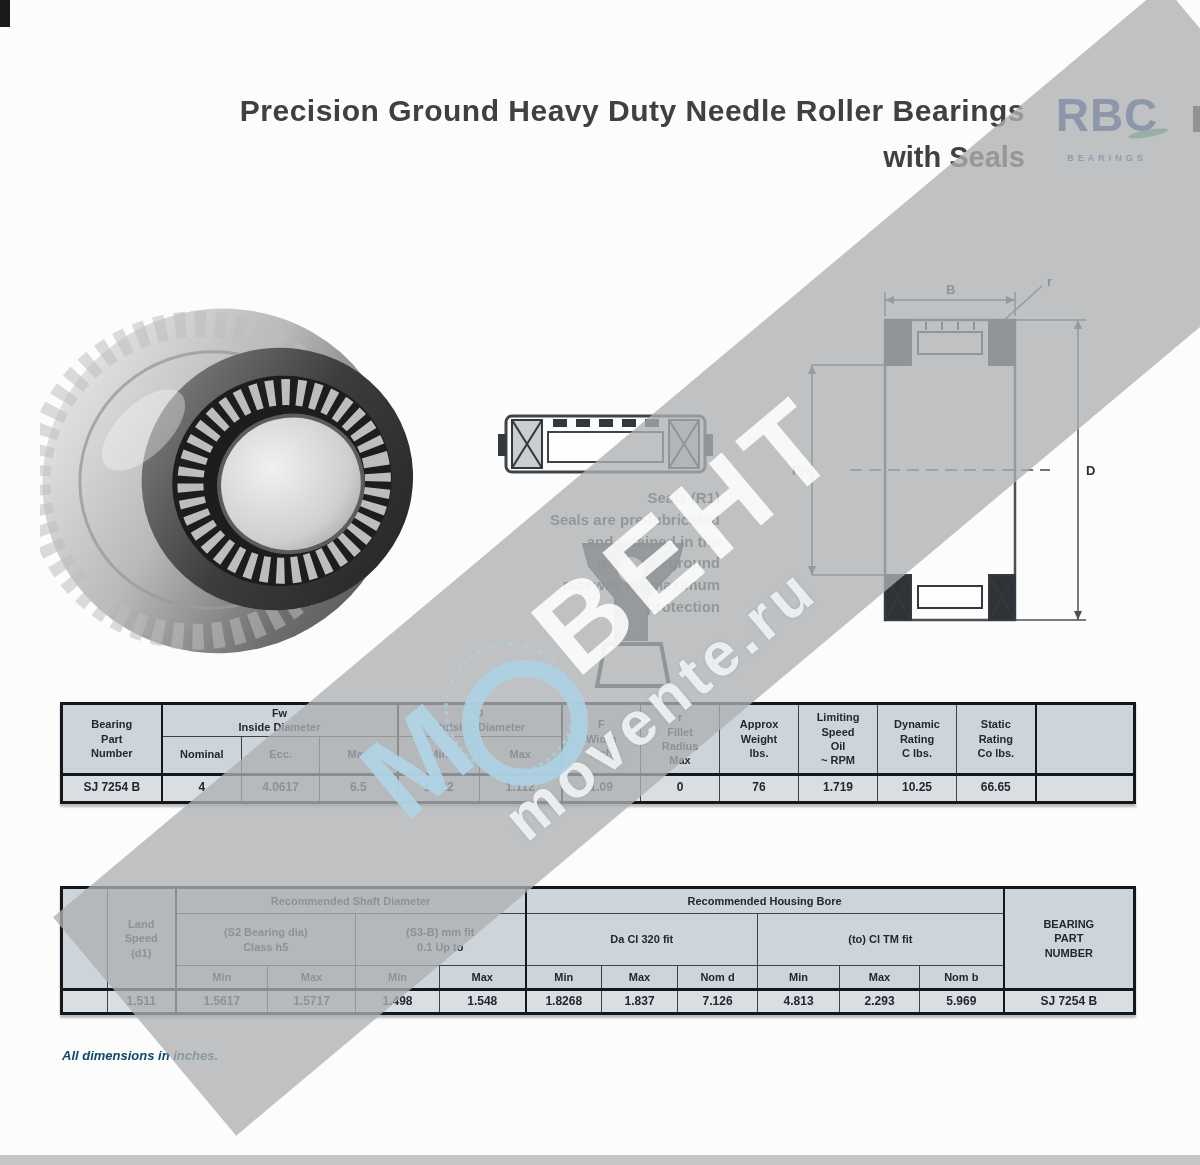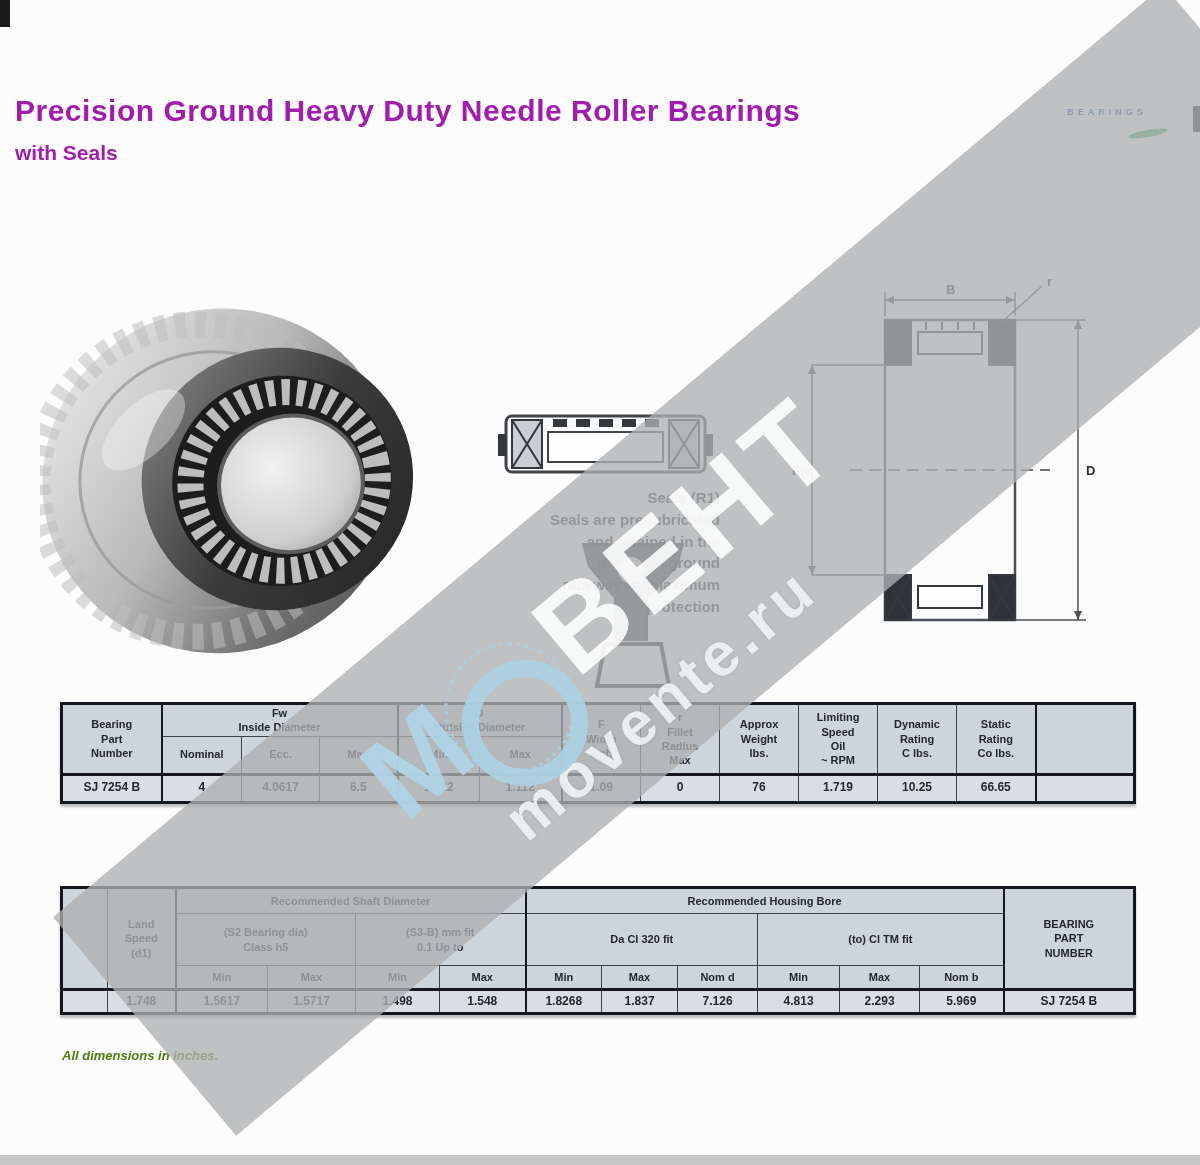--- a/index.html
+++ b/index.html
@@ -1,24 +1,24 @@
 <!DOCTYPE html>
 <html><head>
 <meta charset="utf-8">
 <style>
   html,body{margin:0;padding:0;background:#ffffff;}
   .page{position:relative;width:1200px;height:1165px;background:#fcfcfc;overflow:hidden;
         font-family:"Liberation Sans", sans-serif;color:#1c2126;}
   .pre{white-space:pre-line;}
 
   
-  .title-wrap{position:absolute;left:15px;top:94px;width:1010px;text-align:left;
-              color:#a21caf;font-weight:bold;}
+  .title-wrap{position:absolute;left:15px;top:94px;width:1010px;text-align:right;
+              color:#404040;font-weight:bold;}
   .title-l1{font-size:30px;letter-spacing:.5px;filter:blur(.3px);}
-  .title-l2{font-size:21px;margin-top:13px;filter:blur(.3px);}
+  .title-l2{font-size:29px;margin-top:13px;filter:blur(.3px);}
   .logo{position:absolute;left:1042px;top:92px;width:130px;text-align:center;}
   .logo-text{font-size:46px;font-weight:bold;color:#1d3f8f;letter-spacing:1px;line-height:1;
              filter:blur(.4px);}
   .logo-swoosh{position:absolute;left:86px;top:38px;width:40px;height:7px;background:#2e9e5b;
                transform:rotate(-10deg);border-radius:50%;opacity:.85;}
   .logo-sub{font-size:9px;font-weight:bold;color:#2b55a8;letter-spacing:4px;margin-top:15px;
             filter:blur(.5px);}
 
   
   .speck-tl{position:absolute;left:0;top:0;width:10px;height:27px;background:#1a1a1a;}
@@ -54,39 +54,40 @@
         filter:blur(.35px);overflow:hidden;}
   td{font-size:12px;background:#d9dee3;}
   table{border:3px solid #14181c;}
   .gl{border-left:2.5px solid #14181c;}
   tr.data-row td{border-top:3px solid #14181c;}
   .partcell{font-weight:bold;}
   .h60{height:58px;} .h38{height:38px;} .h30{height:28px;}
   .h28{height:26px;} .h54{height:52px;} .h26{height:24px;}
 
   .footnote{position:absolute;left:62px;top:1048px;font-size:13px;font-style:italic;
-            font-weight:bold;color:#4d7c0f;filter:blur(.4px);}
+            font-weight:bold;color:#0c4a6e;filter:blur(.4px);}
 
   svg{position:absolute;}
 </style>
 </head>
 <body>
 
 <div class="page">
 
   <div class="speck-tl"></div>
   <div class="dash-right"></div>
   <div class="bottom-strip"></div>
 
   <div class="title-wrap">
     <div class="title-l1">Precision Ground Heavy Duty Needle Roller Bearings</div>
     <div class="title-l2">with Seals</div>
   </div>
 
   <div class="logo">
+    <div class="logo-text">RBC</div>
     <div class="logo-swoosh"></div>
     <div class="logo-sub">BEARINGS</div>
   </div>
 
   <svg style="left:40px;top:278px;" width="420" height="415" viewBox="0 0 420 415">
     <defs>
       <linearGradient id="gOuter" x1="0" y1="0" x2="1" y2="1">
         <stop offset="0" stop-color="#f4f4f4"></stop>
           <stop offset=".45" stop-color="#b9b9b9"></stop>
         <stop offset=".75" stop-color="#6e6e6e"></stop>
@@ -334,21 +335,21 @@
       <th>Max</th>
       <th class="gl">Min</th>
       <th>Max</th>
       <th>Nom d</th>
       <th>Min</th>
       <th>Max</th>
       <th>Nom b</th>
     </tr>
     <tr class="data-row h26">
       <td></td>
-      <td>1.748</td>
+      <td>1.511</td>
       <td class="gl">1.5617</td>
       <td>1.5717</td>
       <td>1.498</td>
       <td>1.548</td>
       <td class="gl">1.8268</td>
       <td>1.837</td>
       <td>7.126</td>
       <td>4.813</td>
       <td>2.293</td>
       <td>5.969</td>

